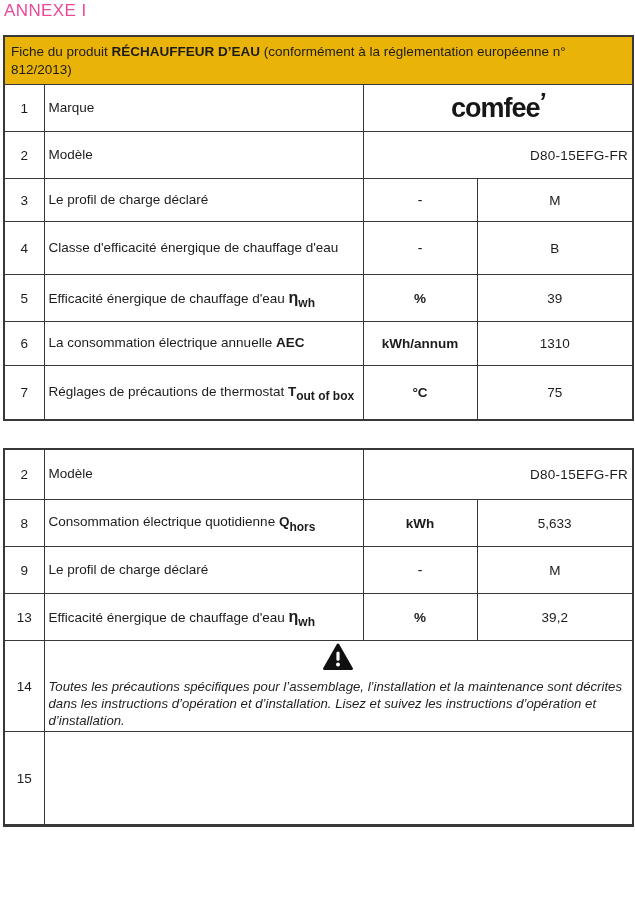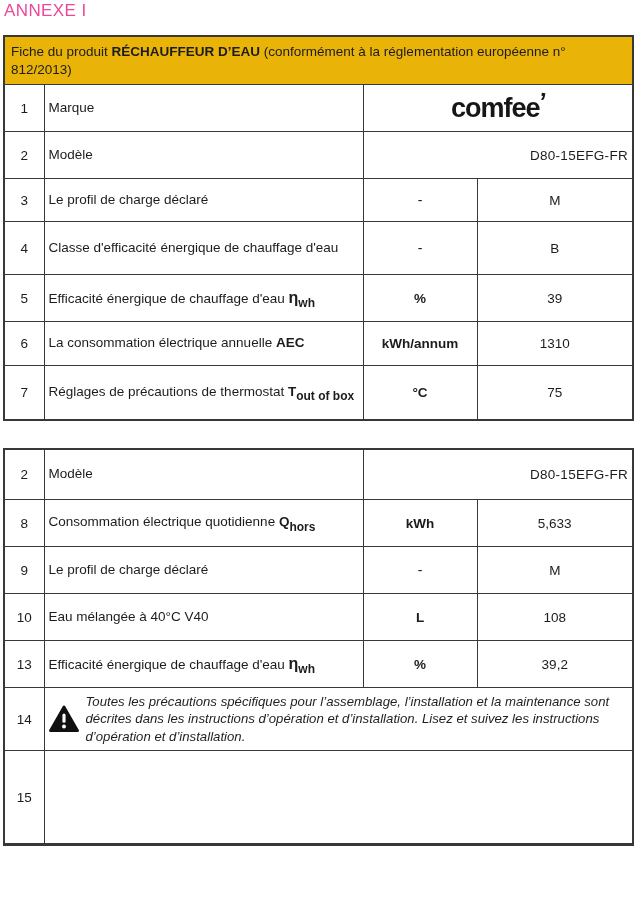--- a/index.html
+++ b/index.html
@@ -55,21 +55,21 @@
     font-weight:bold; font-size:27px; letter-spacing:-1px;
     color:#161616; white-space:nowrap;
   }
   .logo .mark {
     display:inline-block; font-size:25px;
     position:relative; top:-7px; margin-left:-1px;
     transform:rotate(8deg);
   }
 
   td.note { padding:3px 6px 3px 4px; }
-  .note-wrap { display:flex; align-items:center; gap:7px; }
+  .note-wrap { display:flex; align-items:center; gap:7px;flex-direction:column; }
   .warn-icon { flex:0 0 auto; display:inline-flex; }
   .note-text {
     font-style:italic; font-size:13.2px; line-height:1.3; color:#1f1f1f;
   }
 
   .tbl-gap { height:27px; }
   table.spec.t2 { border-bottom-width:3px; }
 
   .r-h41 td { height:41px; } .r-h42 td { height:42px; }
   .r-h38 td { height:38px; } .r-h48 td { height:48px; }
@@ -159,26 +159,20 @@
       <td class="num">8</td>
       <td class="lbl"><span>Consommation électrique quotidienne </span><span class="sym">Q</span><sub class="ss">hors</sub></td>
       <td class="unit">kWh</td>
       <td class="val">5,633</td>
     </tr>
     <tr class="r-h42">
       <td class="num">9</td>
       <td class="lbl">Le profil de charge déclaré</td>
       <td class="unit dash">-</td>
       <td class="val">M</td>
-    </tr>
-    <tr class="r-h42">
-      <td class="num">10</td>
-      <td class="lbl">Eau mélangée à 40°C V40</td>
-      <td class="unit">L</td>
-      <td class="val">108</td>
     </tr>
     <tr class="r-h42">
       <td class="num">13</td>
       <td class="lbl"><span>Efficacité énergique de chauffage d'eau </span><span class="sym eta">η</span><sub class="ss">wh</sub></td>
       <td class="unit">%</td>
       <td class="val">39,2</td>
     </tr>
     <tr class="r-h58">
       <td class="num">14</td>
       <td class="note" colspan="3">

